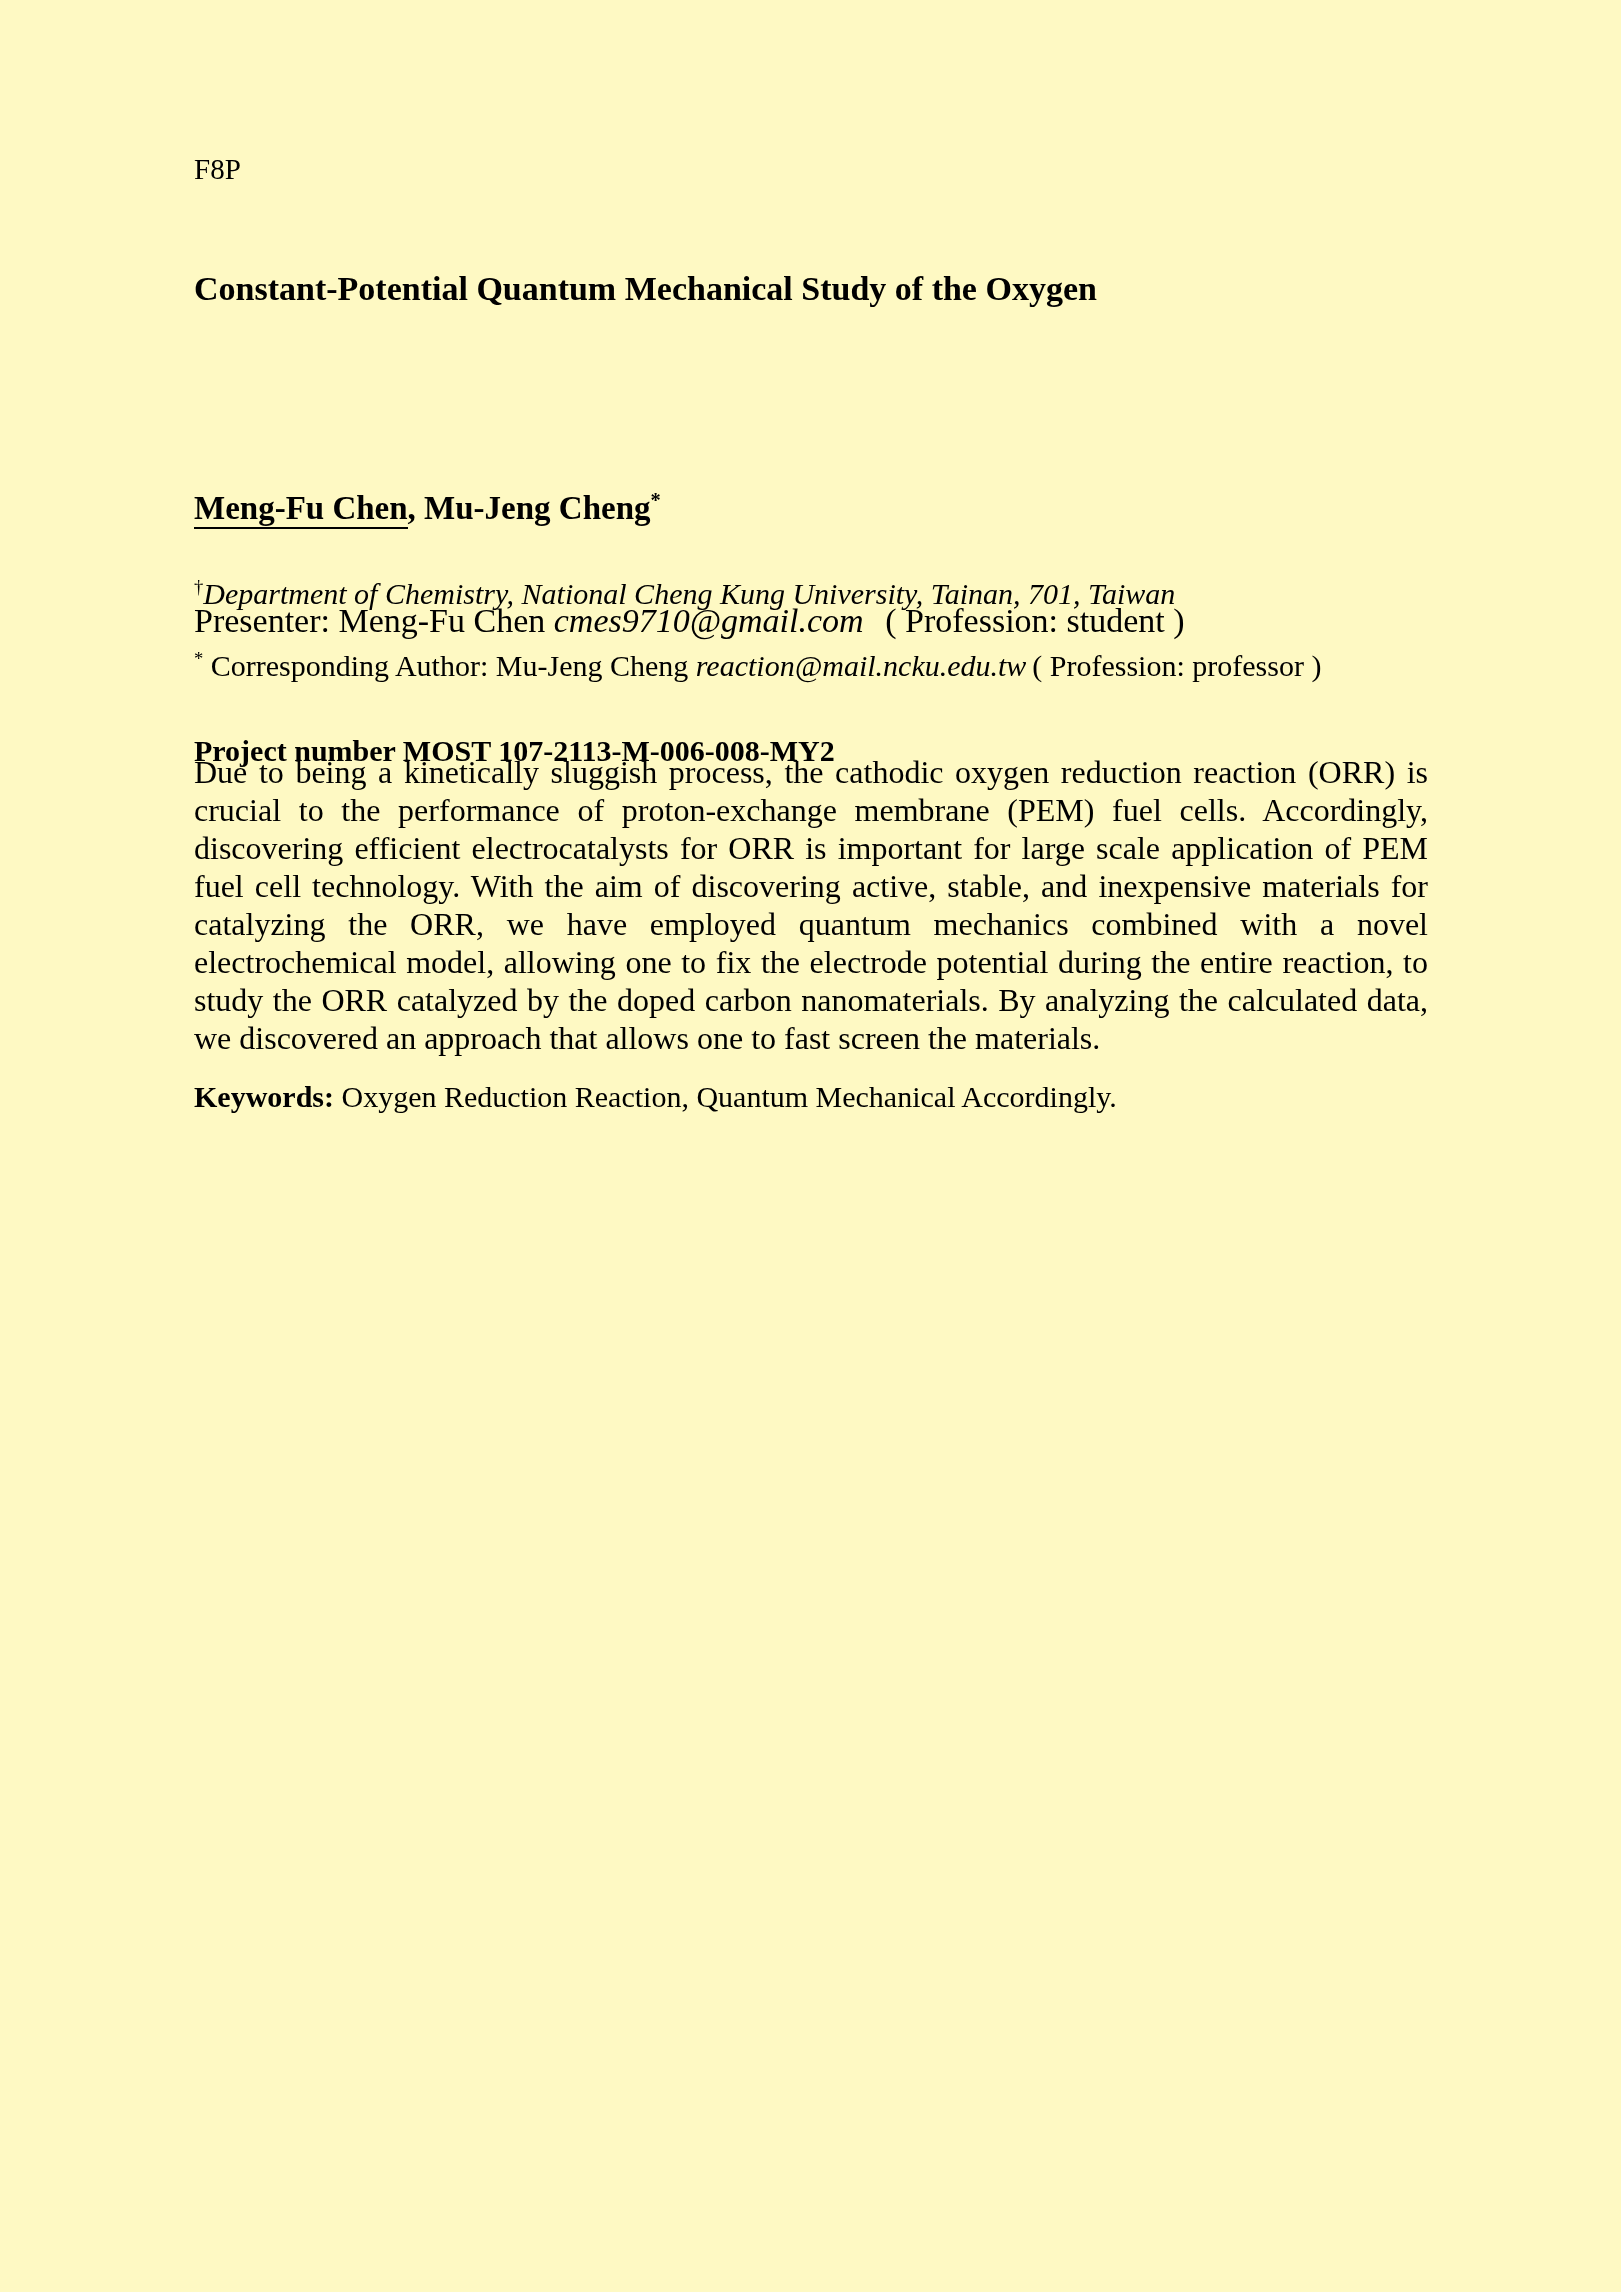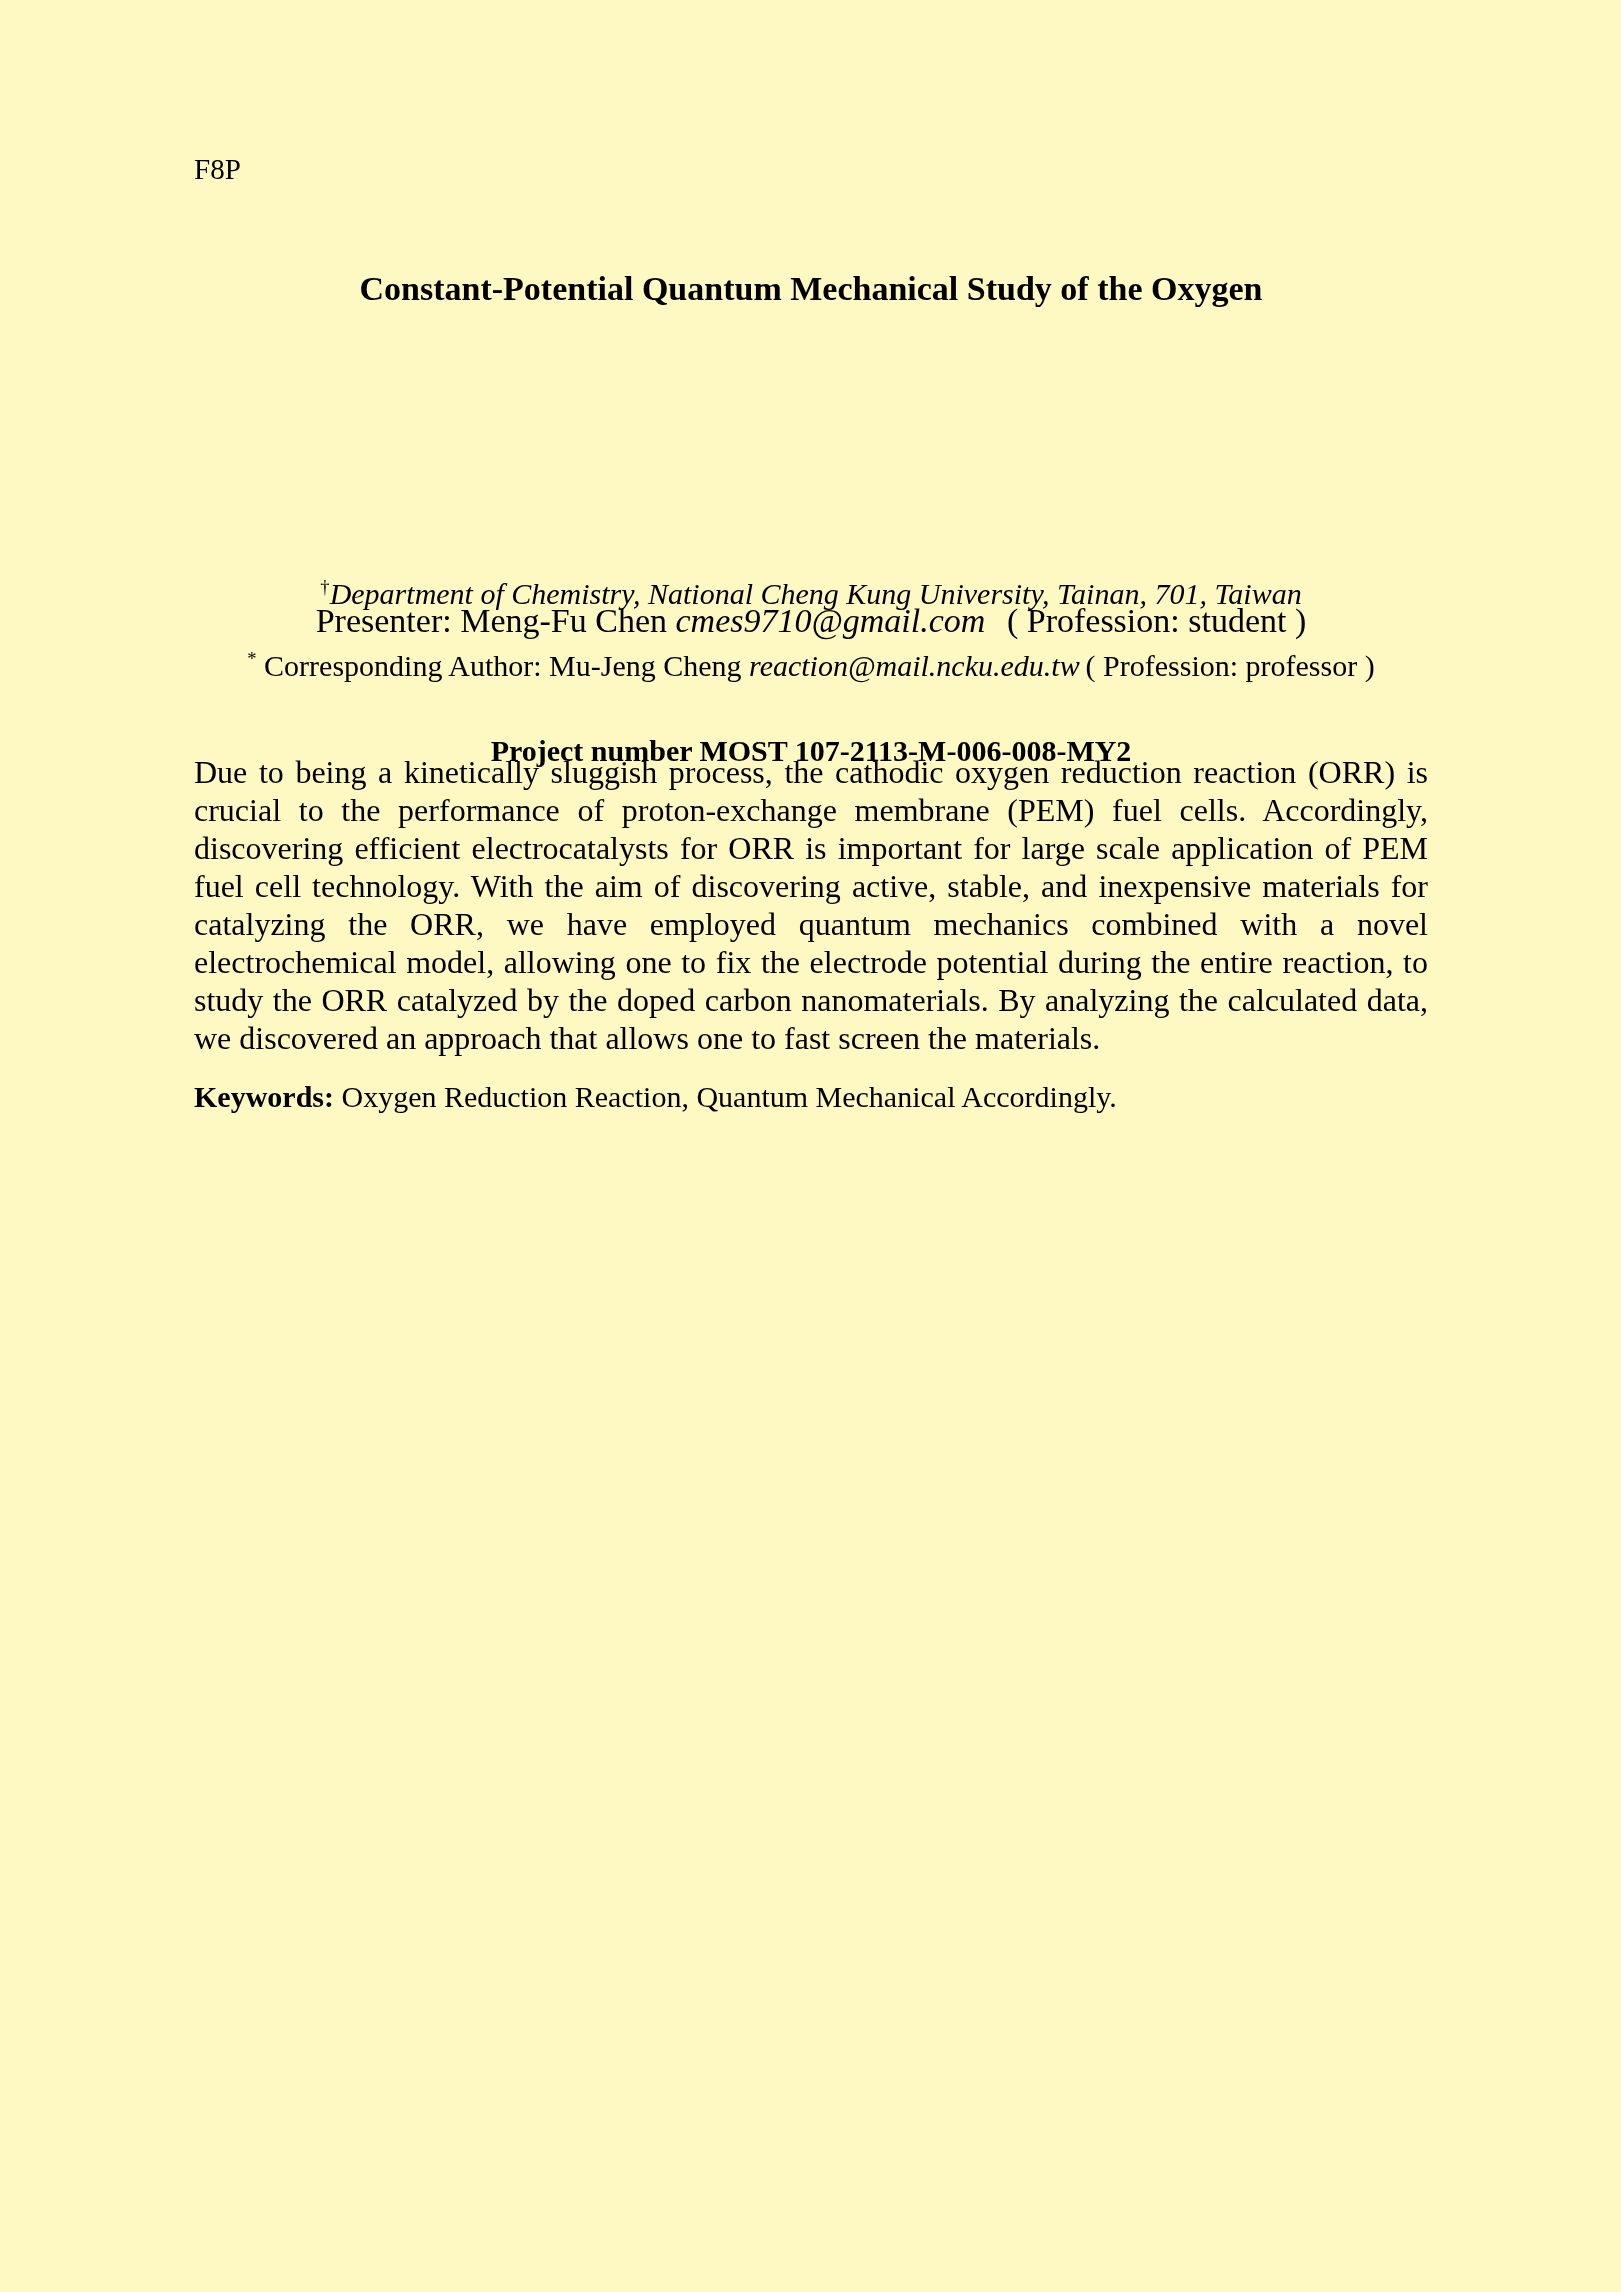--- a/index.html
+++ b/index.html
@@ -14,21 +14,21 @@
     background: #fef9c3;
     color: #000000;
     font-family: "Liberation Serif", serif;
     overflow: hidden;
   }
   .block {
     position: absolute;
     left: 194px;
     right: 193px;
   }
-  .center { text-align: center; }
+  .center { }
   .justify {
     text-align: justify;
     text-justify: inter-word;
   }
   .doc-code {
     top: 153px;
     font-size: 29px;
   }
   .title-line1 { top: 267px; }
   .title-line2 { top: 343px; }
@@ -93,20 +93,23 @@
 </head>
 <body>
 
 <div class="page">
 
   <div class="block doc-code">F8P</div>
 
   <div class="block center title-line1">Constant-Potential Quantum Mechanical Study of the Oxygen</div>
 
 
+  <div class="block center authors-line">
+    <span class="underlined-name">Meng-Fu Chen</span><span>, </span><span>Mu-Jeng Cheng</span><sup>*</sup>
+  </div>
 
   <div class="block center affiliation-line">
     <sup>†</sup><span class="aff-text">Department of Chemistry, National Cheng Kung University, Tainan, 701, Taiwan</span>
   </div>
 
   <div class="block center presenter-line">
     <span>Presenter: </span><span>Meng-Fu Chen </span><span class="email">cmes9710@gmail.com</span><span class="gap-wide"></span><span>( Profession: student )</span>
   </div>
 
   <div class="block center corresponding-line">

